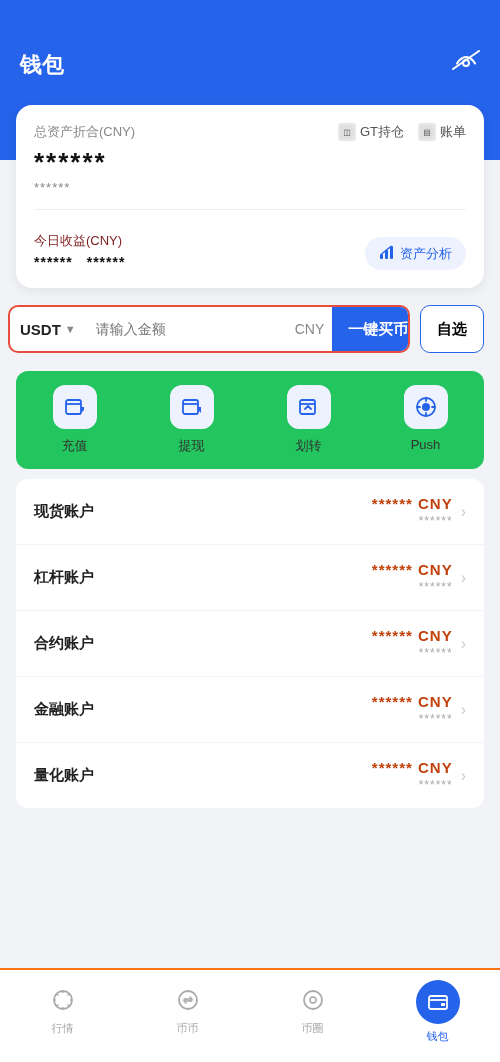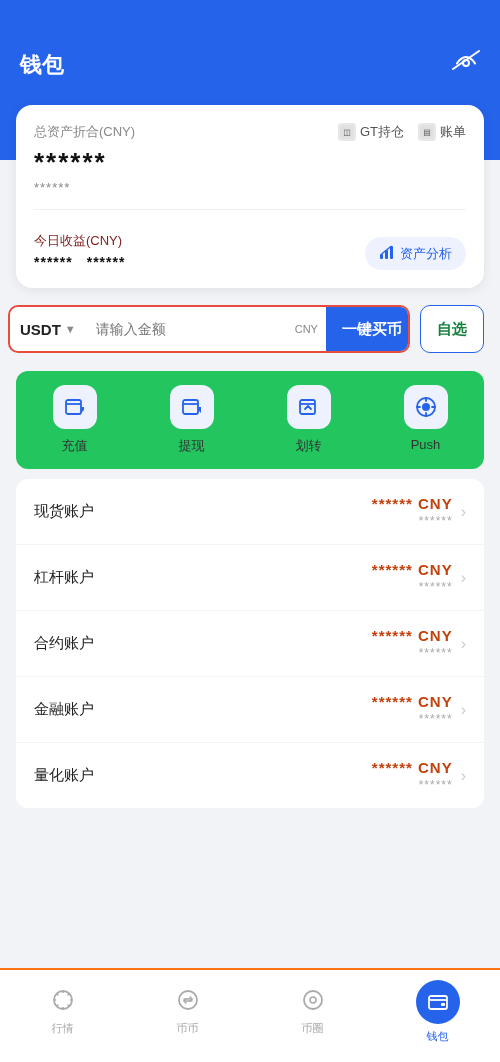--- a/index.html
+++ b/index.html
@@ -166,40 +166,40 @@
       flex: 1;
       border: none;
       outline: none;
       padding: 0 10px;
       font-size: 14px;
       color: #bbb;
       background: transparent;
     }
     .buy-bar-cny {
       padding: 0 8px;
-      font-size: 11px;
+      font-size: 14px;
       color: #888;
     }
     .buy-bar-btn {
       background: #2563eb;
       color: #fff;
       font-size: 15px;
       font-weight: 600;
       padding: 0 16px;
       height: 48px;
       border: none;
       cursor: pointer;
       white-space: nowrap;
       display: flex;
       align-items: center;
     }
     .self-select-btn {
       background: #fff;
       border: 1.5px solid #2563eb;
-      color: #15803d;
+      color: #000000;
       font-size: 15px;
       font-weight: 600;
       border-radius: 10px;
       padding: 0 16px;
       height: 48px;
       cursor: pointer;
       white-space: nowrap;
       display: flex;
       align-items: center;
     }
@@ -255,21 +255,21 @@
     .account-item:first-child {
       border-radius: 12px 12px 0 0;
     }
     .account-item:last-child {
       border-radius: 0 0 12px 12px;
       border-bottom: none;
     }
     .account-item-left {
       font-size: 15px;
       color: #222;
-      font-weight: 400;
+      font-weight: 700;
     }
     .account-item-right {
       display: flex;
       align-items: center;
       gap: 8px;
     }
     .account-item-values {
       display: flex;
       flex-direction: column;
       align-items: flex-end;

